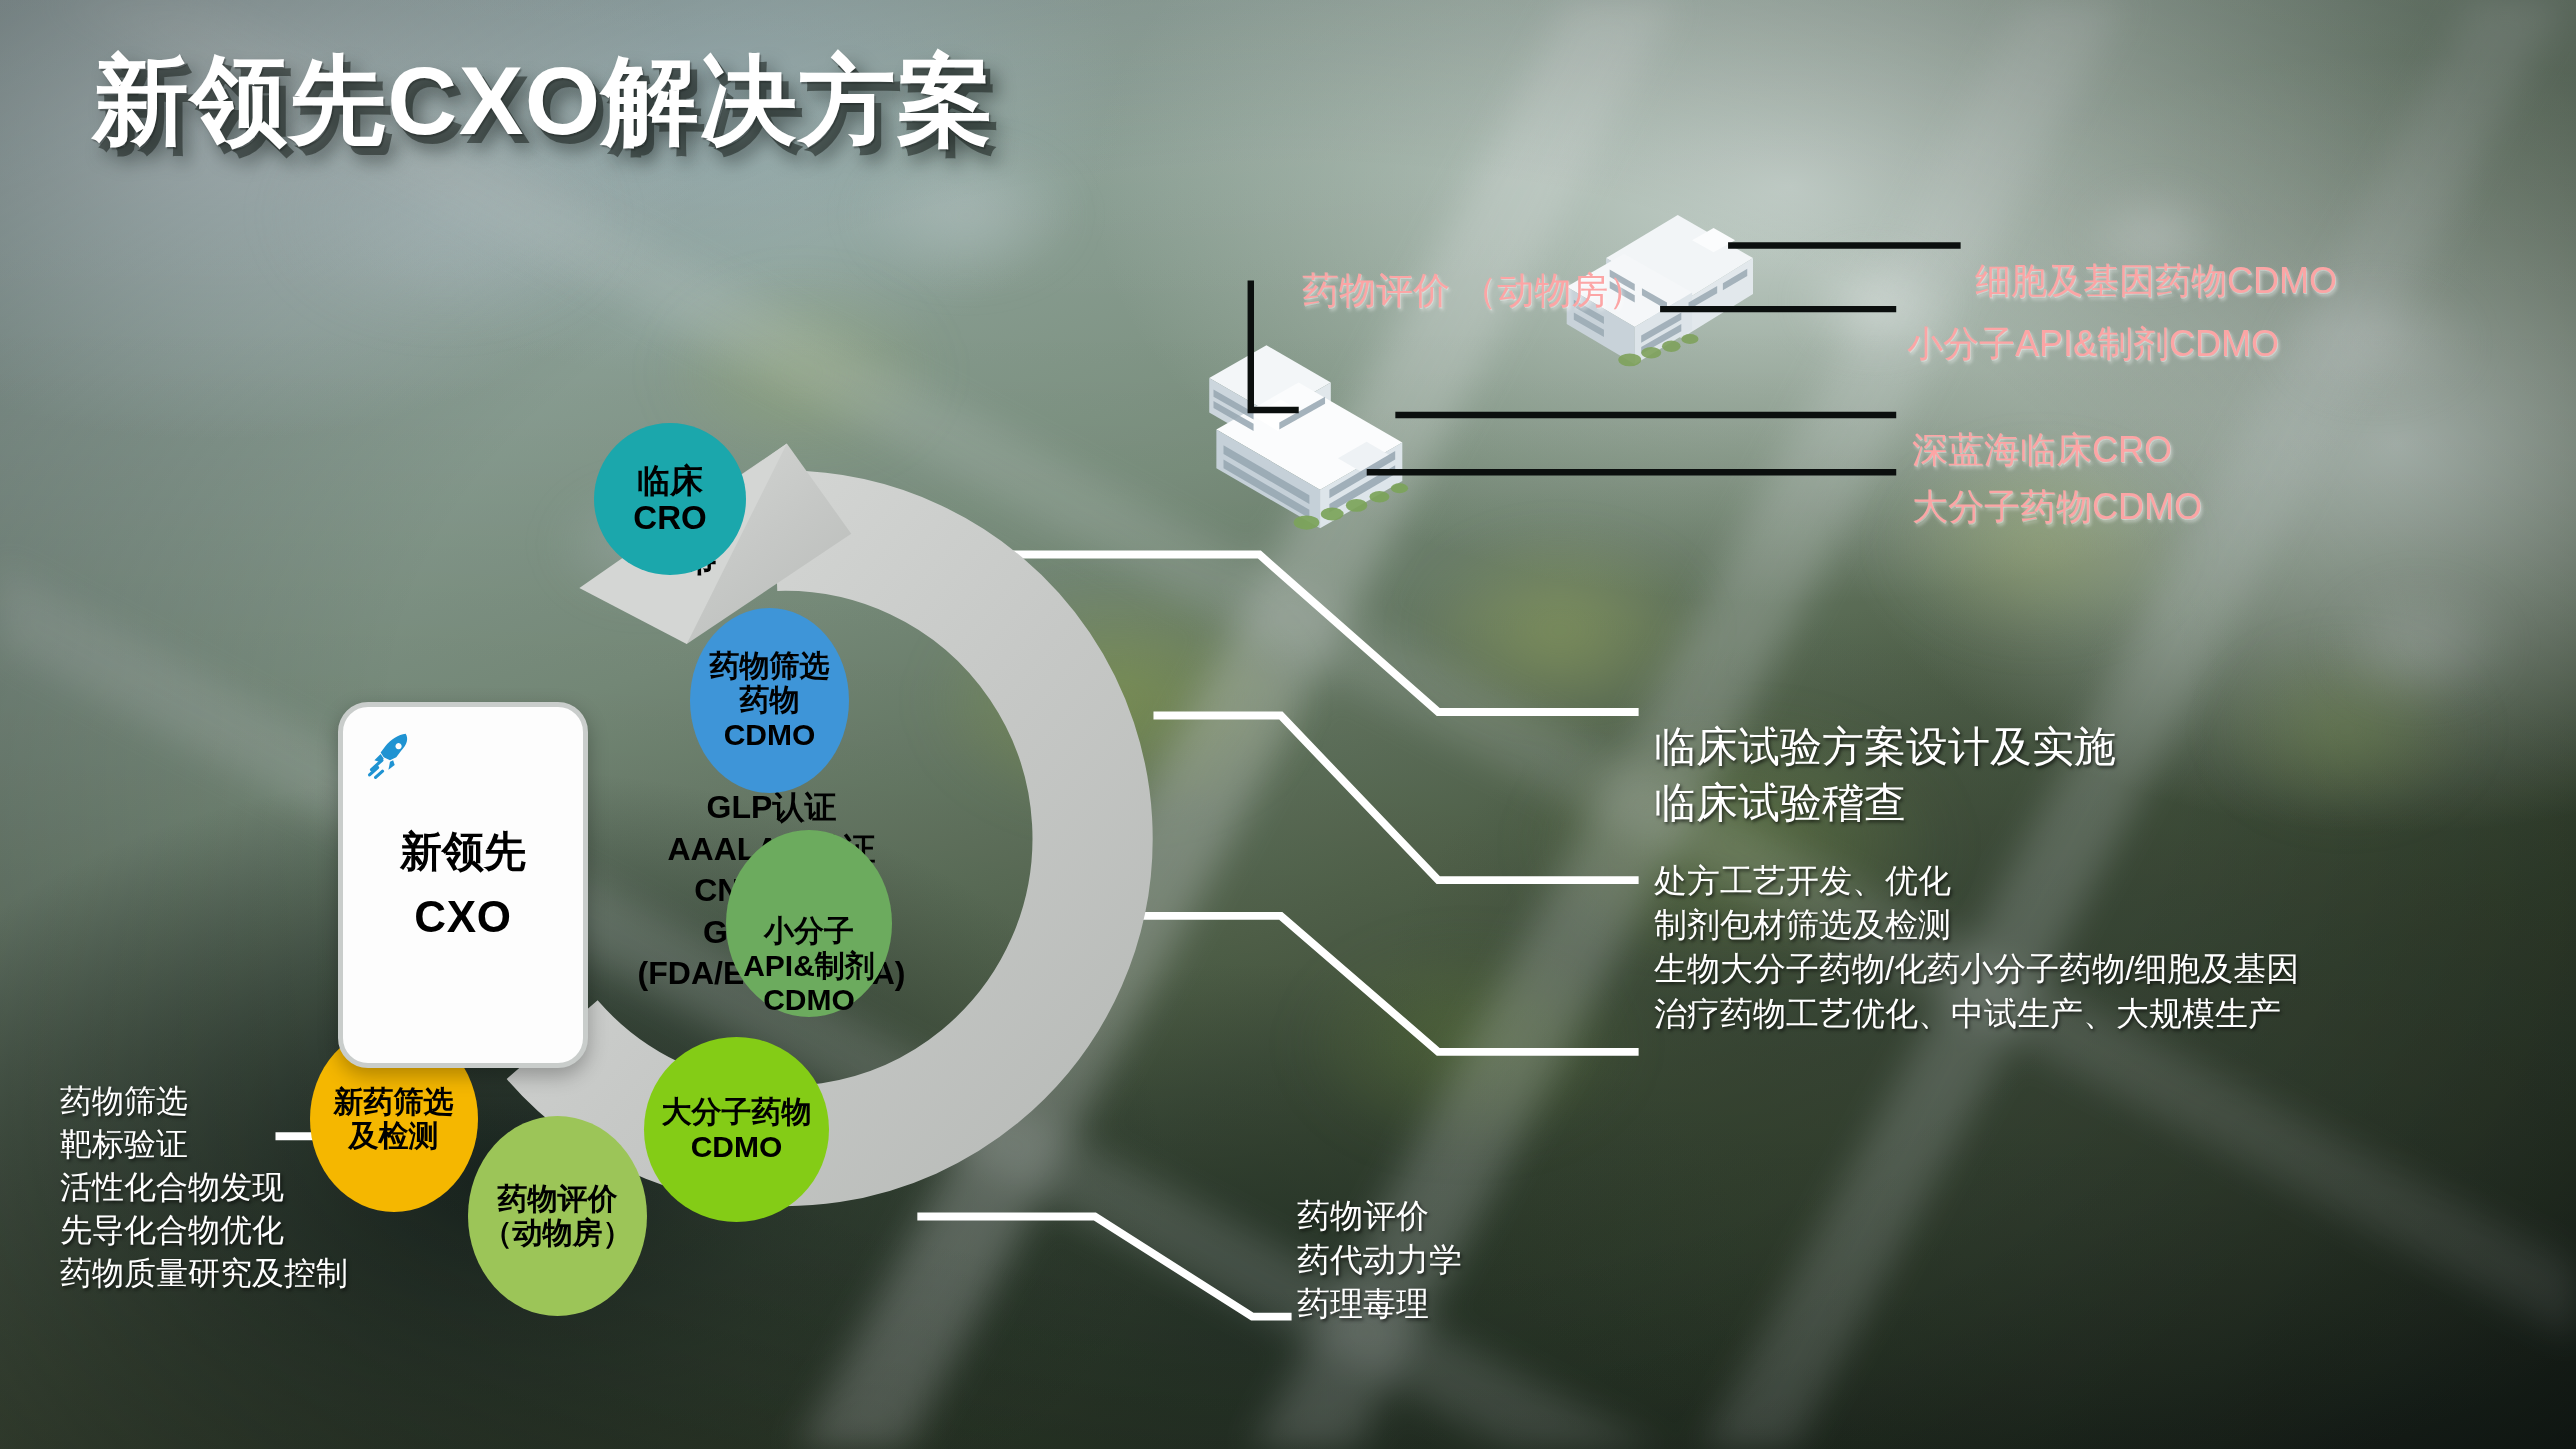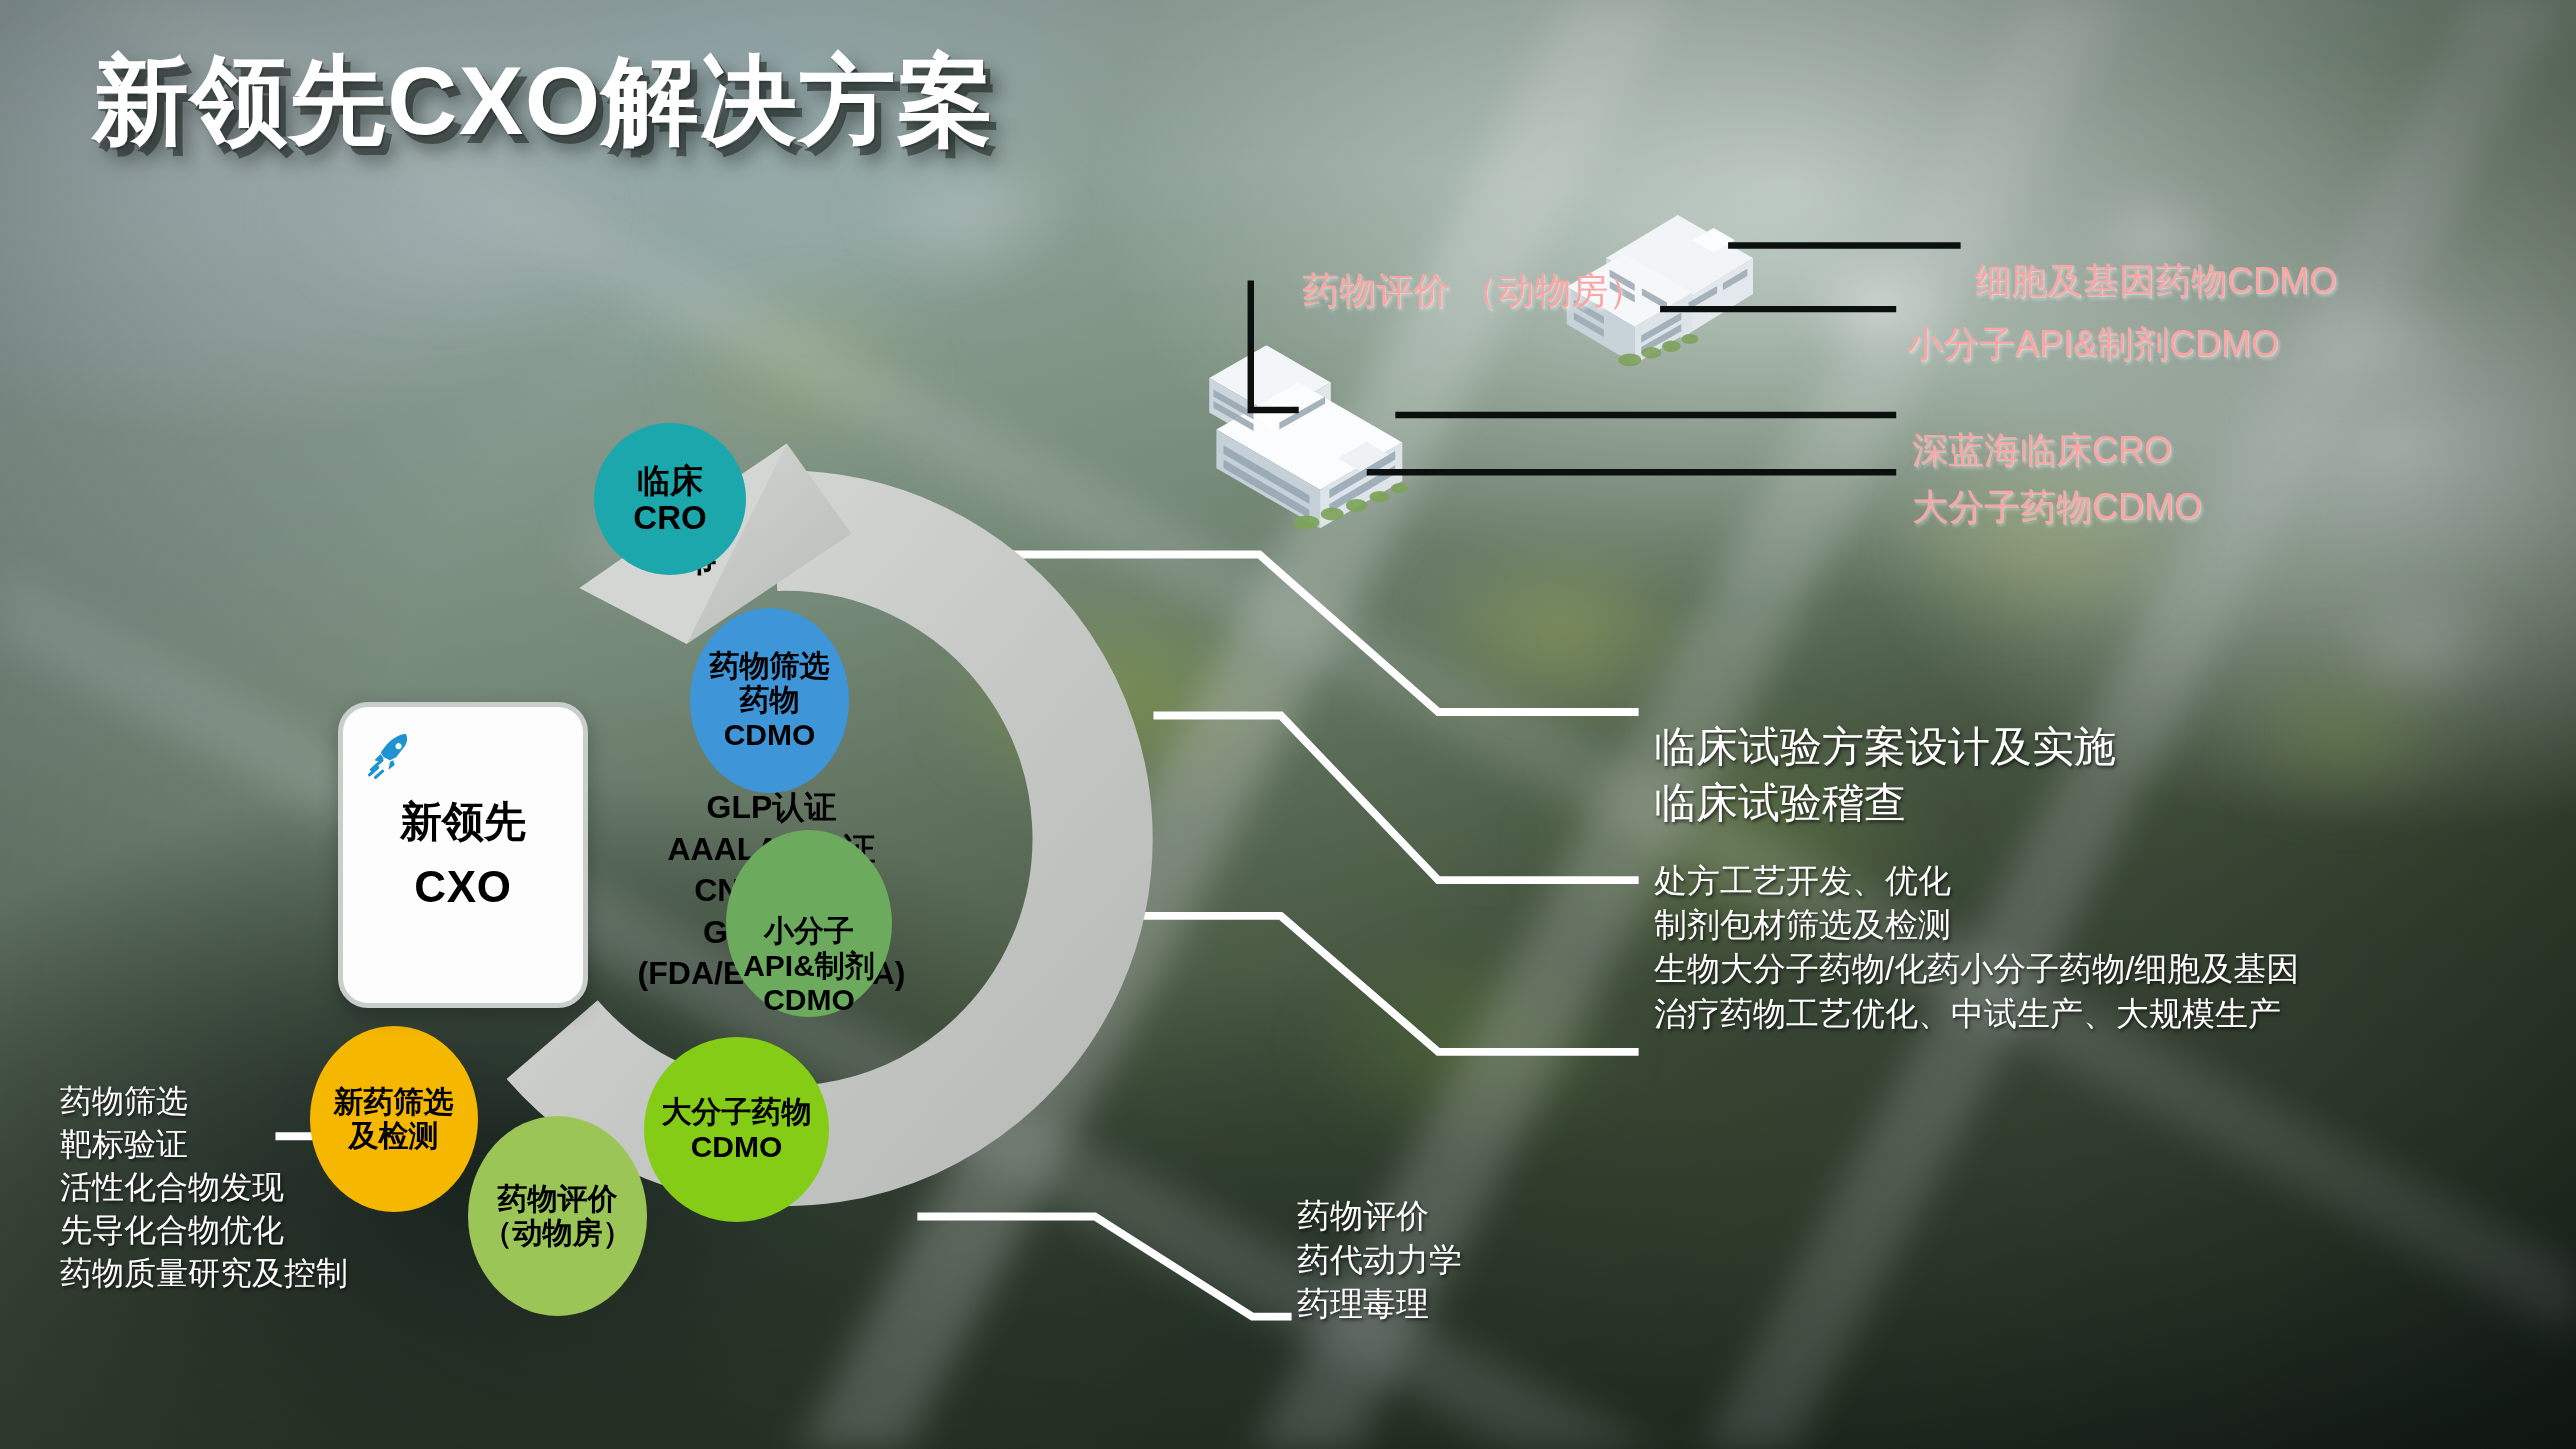--- a/index.html
+++ b/index.html
@@ -123,21 +123,21 @@
   }
 
   #cert-text{
     position:absolute;left:285px;top:358px;width:401px;
     text-align:center;font-size:32px;line-height:1.30;
     font-weight:bold;color:#000;
   }
 
   
   #center-card{
-    position:absolute;left:52px;top:273px;width:250px;height:306px;
+    position:absolute;left:52px;top:273px;width:250px;height:366px;
     background:#fdfdfd;border-radius:30px;
     border:5px solid #c9cdcb;
     box-shadow:0 7.2px 20px rgba(0,0,0,.28);
     display:flex;flex-direction:column;align-items:center;justify-content:center;
   }
   #rocket-icon{position:absolute;left:21.5px;top:21.5px;width:50px;height:50px;}
   #center-card .cc-cn{font-size:42px;font-weight:bold;color:#000;line-height:1;margin-bottom:21.5px;}
   #center-card .cc-en{font-size:44px;font-weight:bold;color:#000;line-height:1;letter-spacing:0.7px;}
 
   

